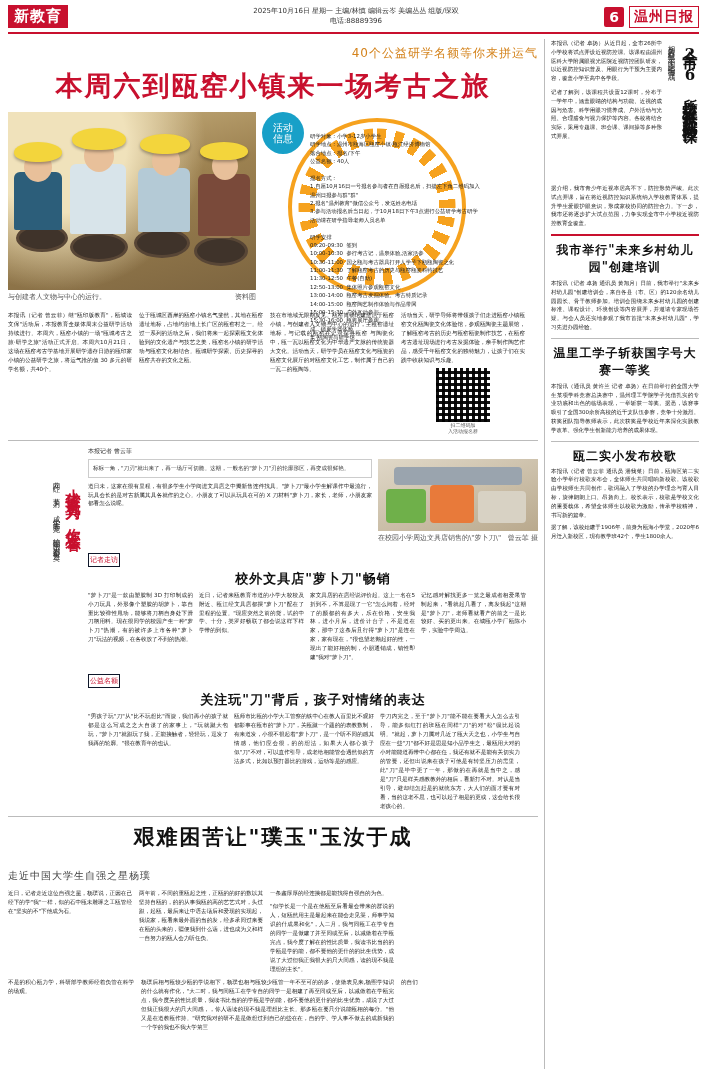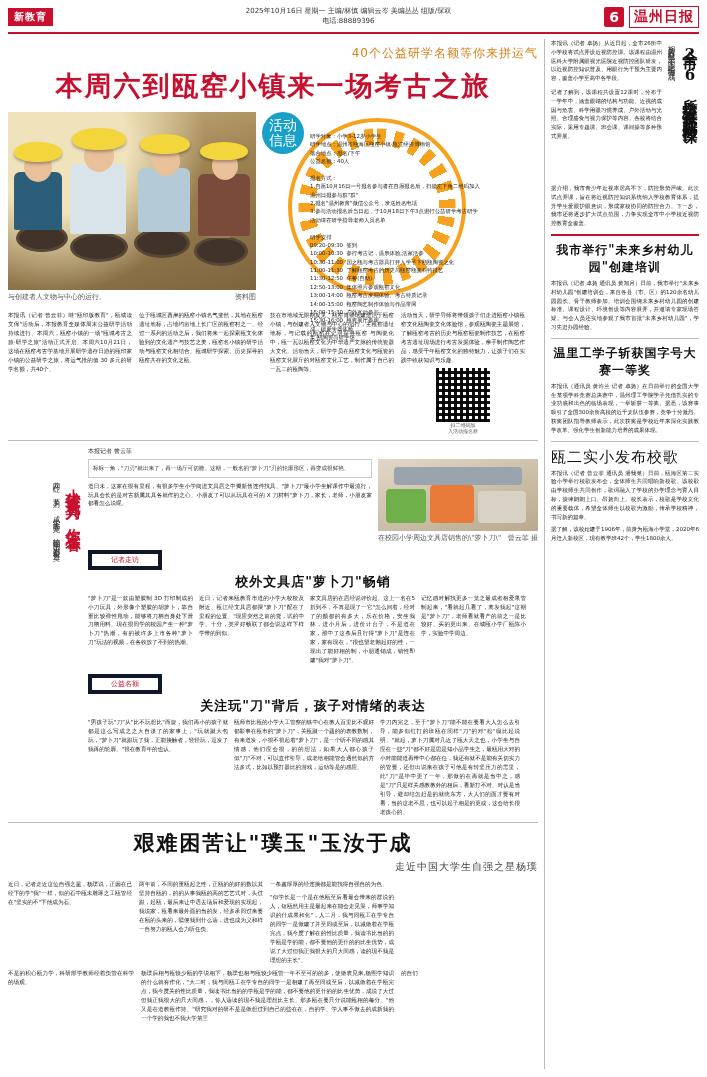--- a/index.html
+++ b/index.html
@@ -27,21 +27,21 @@
     border-bottom: 2px solid #c8102e;
     padding-bottom: 3px;
     height: 30px;
   }
   .mast-left {
     display: flex; align-items: center; gap: 6px;
   }
   .mast-logo {
     background: #c8102e;
     color: #fff;
-    font-size: 10px;
+    font-size: 15px;
     font-weight: bold;
     padding: 2px 6px;
     letter-spacing: 1px;
     font-family: "DejaVu Sans", sans-serif;
   }
   .mast-center {
     font-size: 7px;
     color: #333;
     text-align: center;
     line-height: 1.35;
@@ -173,21 +173,21 @@
     border-radius: 50%;
     border: 4px solid #f6a21e;
   }
   .info-badge {
     position: absolute;
     left: 0; top: 0;
     width: 42px; height: 42px;
     border-radius: 50%;
     background: #18a0c8;
     color: #fff;
-    font-size: 14px;
+    font-size: 10px;
     line-height: 1.1;
     display: flex; align-items: center; justify-content: center;
     text-align: center;
     flex-direction: column;
     z-index: 4;
   }
   .info-text {
     position: absolute;
     left: 48px; top: 20px;
     width: 200px;
@@ -226,24 +226,24 @@
   .sec-byline { font-size: 6px; color: #333; margin-bottom: 3px; }
   .quote-box {
     border: 1px solid #ccc;
     padding: 4px;
     font-size: 5.6px;
     line-height: 1.6;
     color: #333;
   }
   .tag {
     display: inline-block;
-    border: 4px solid #0f172a;
+    border: 1px solid #0f172a;
     color: #c8102e;
     font-size: 7px;
-    padding: 1px 19px;
+    padding: 1px 1px;
     margin-bottom: 3px;
   }
   .sub-head {
     font-size: 13px;
     font-weight: bold;
     color: #111;
     letter-spacing: 1px;
     font-family: "DejaVu Serif", serif;
   }
   .vertical-title {
@@ -293,25 +293,25 @@
   }
   .big-head-2 {
     text-align: center;
     font-size: 21px;
     font-weight: bold;
     letter-spacing: 2px;
     font-family: "DejaVu Serif", serif;
     color: #111;
   }
   .sub-head-2 {
-    text-align: right;
+    text-align: left;
     font-size: 10px;
     color: #444;
     letter-spacing: 1px;
-    margin-top: 3px;
+    margin-top: 18px;
   }
   
   .r-title {
     writing-mode: vertical-rl;
     text-orientation: upright;
     font-size: 15px;
     font-weight: bold;
     letter-spacing: 3px;
     font-family: "DejaVu Serif", serif;
     height: 140px;
@@ -333,22 +333,23 @@
   .r-head {
     text-align: center;
     font-size: 12px;
     font-weight: bold;
     font-family: "DejaVu Serif", serif;
     letter-spacing: 1px;
     color: #111;
     margin: 3px 0;
   }
   .r-head-sm {
-    font-size: 15px;
-    font-weight: normal;
+    text-align: center;
+    font-size: 12px;
+    font-weight: bold;
     font-family: "DejaVu Serif", serif;
     letter-spacing: 1px;
     color: #111;
     margin: 2px 0;
   }
   .vflow { display: flex; flex-direction: row-reverse; gap: 4px; }
   .colflex { display: flex; gap: 6px; }
 </style>
 </head>
 <body>

